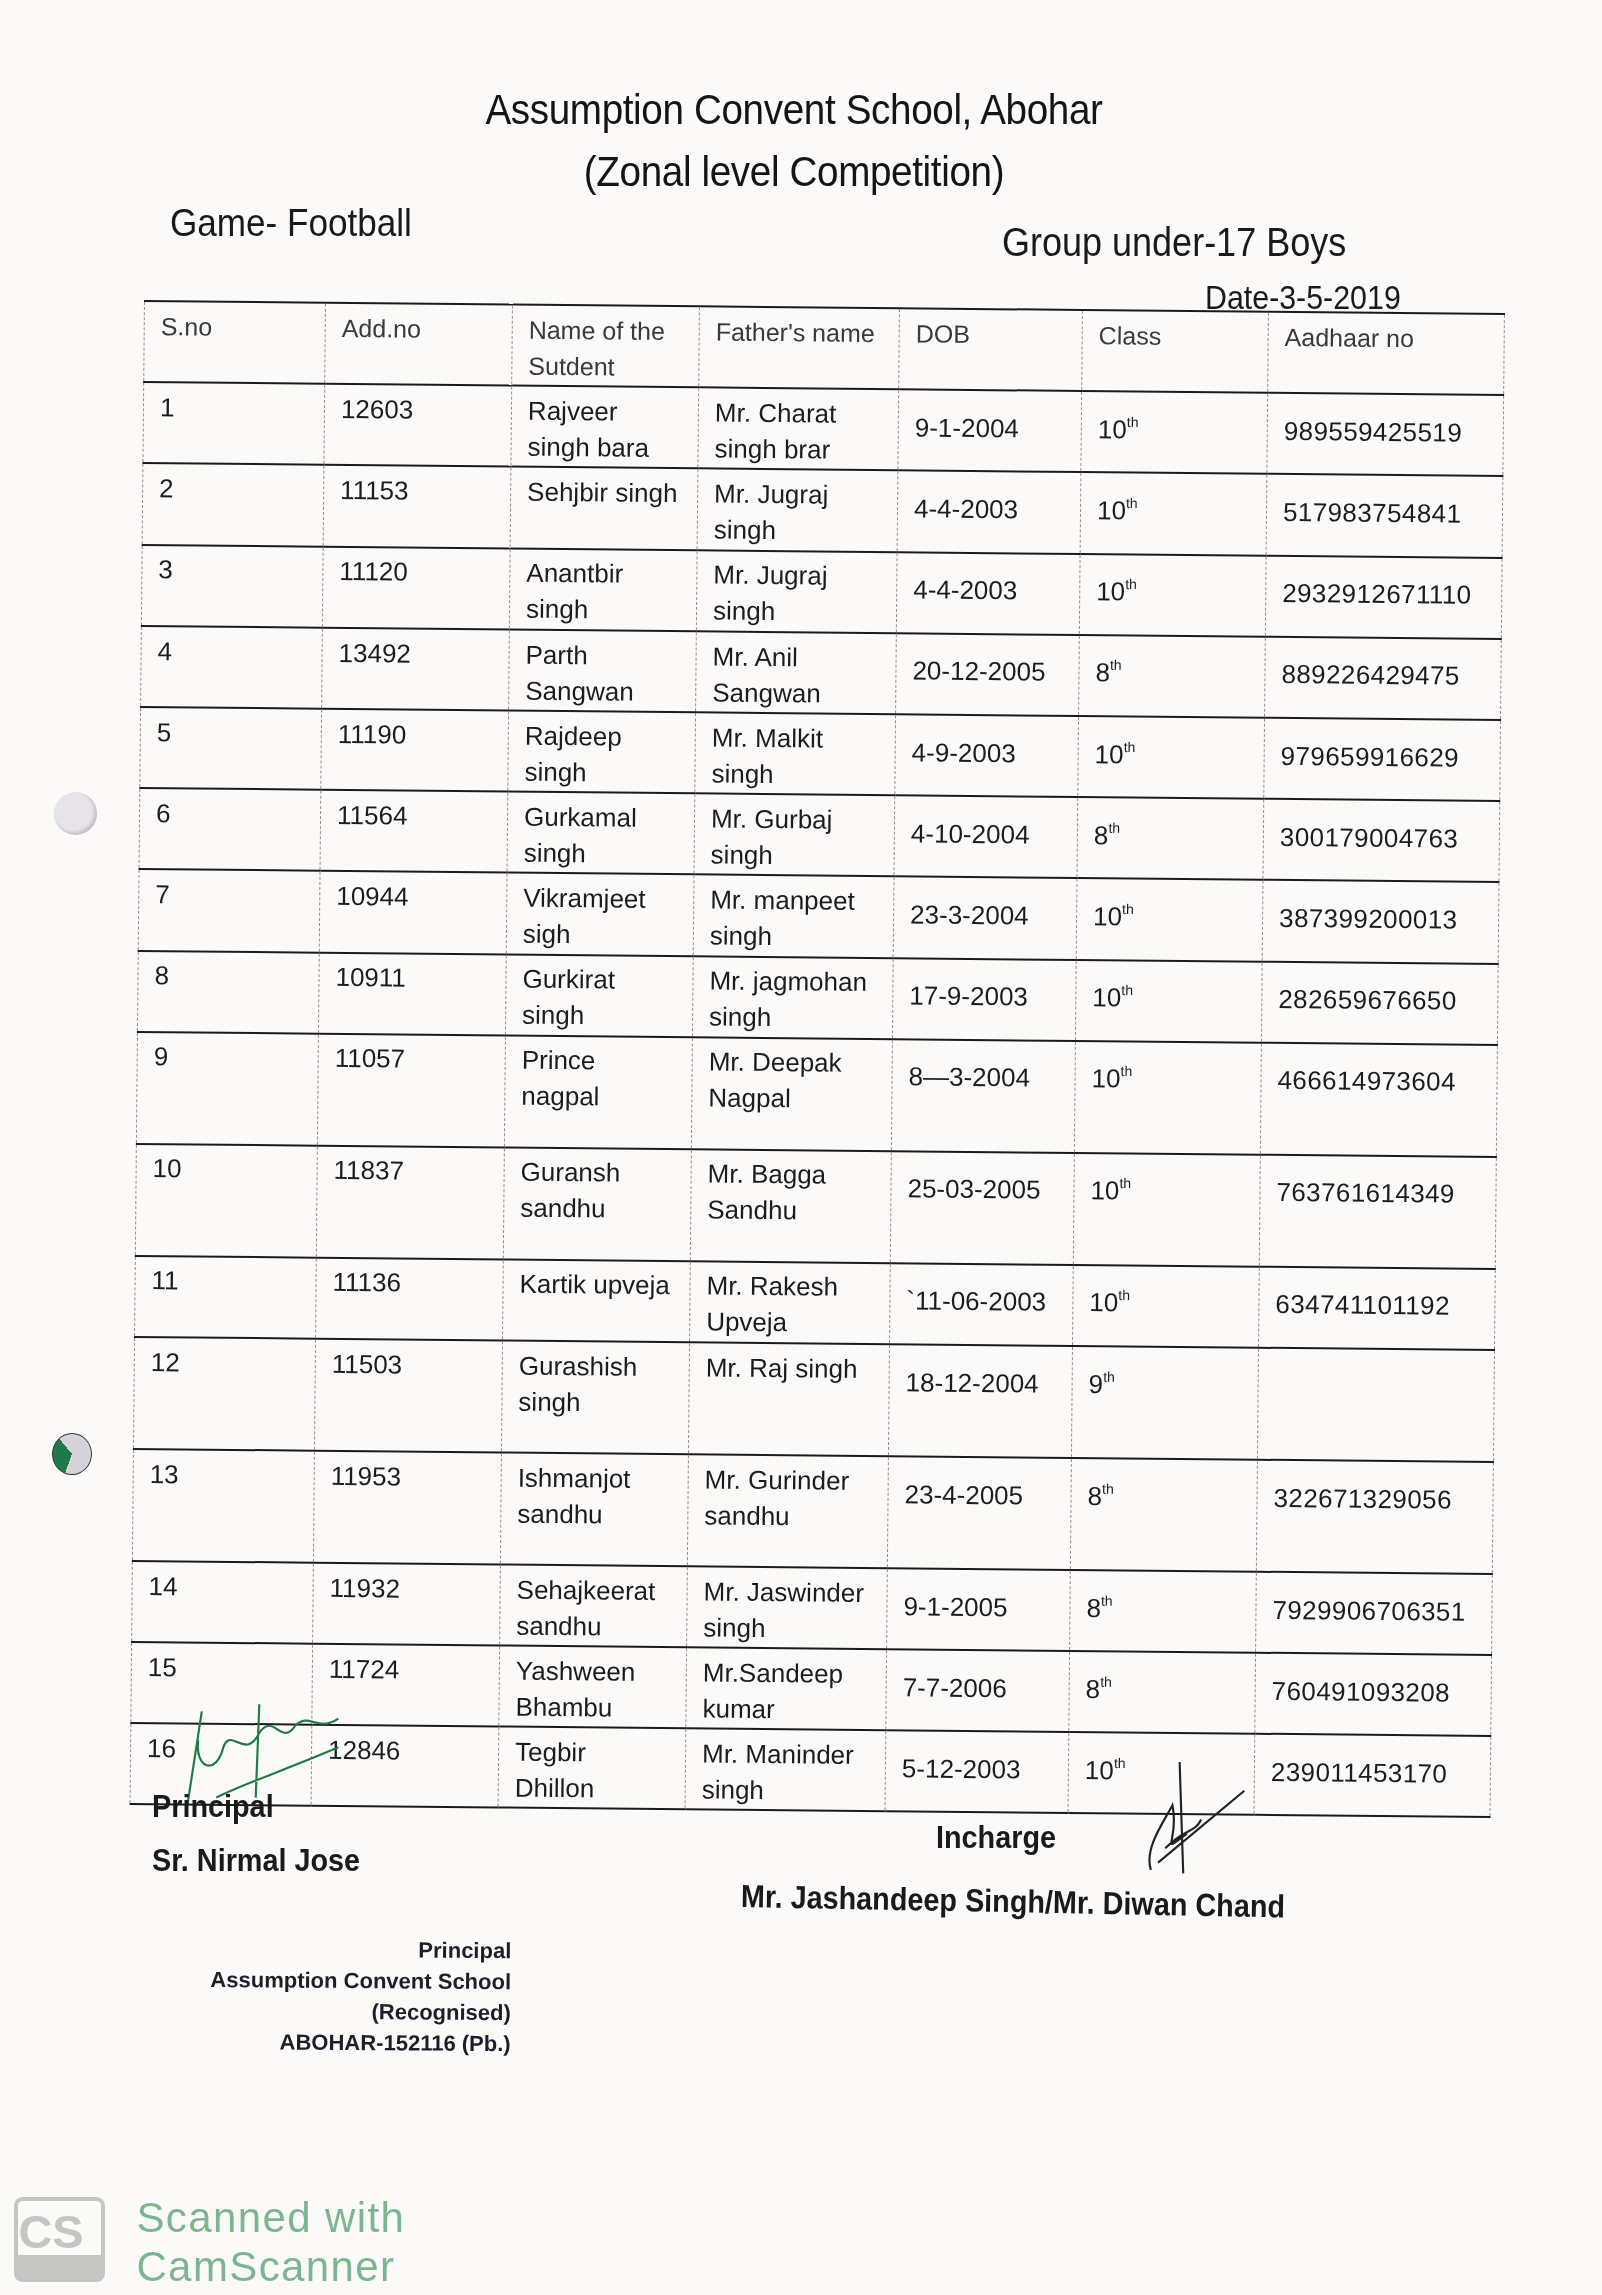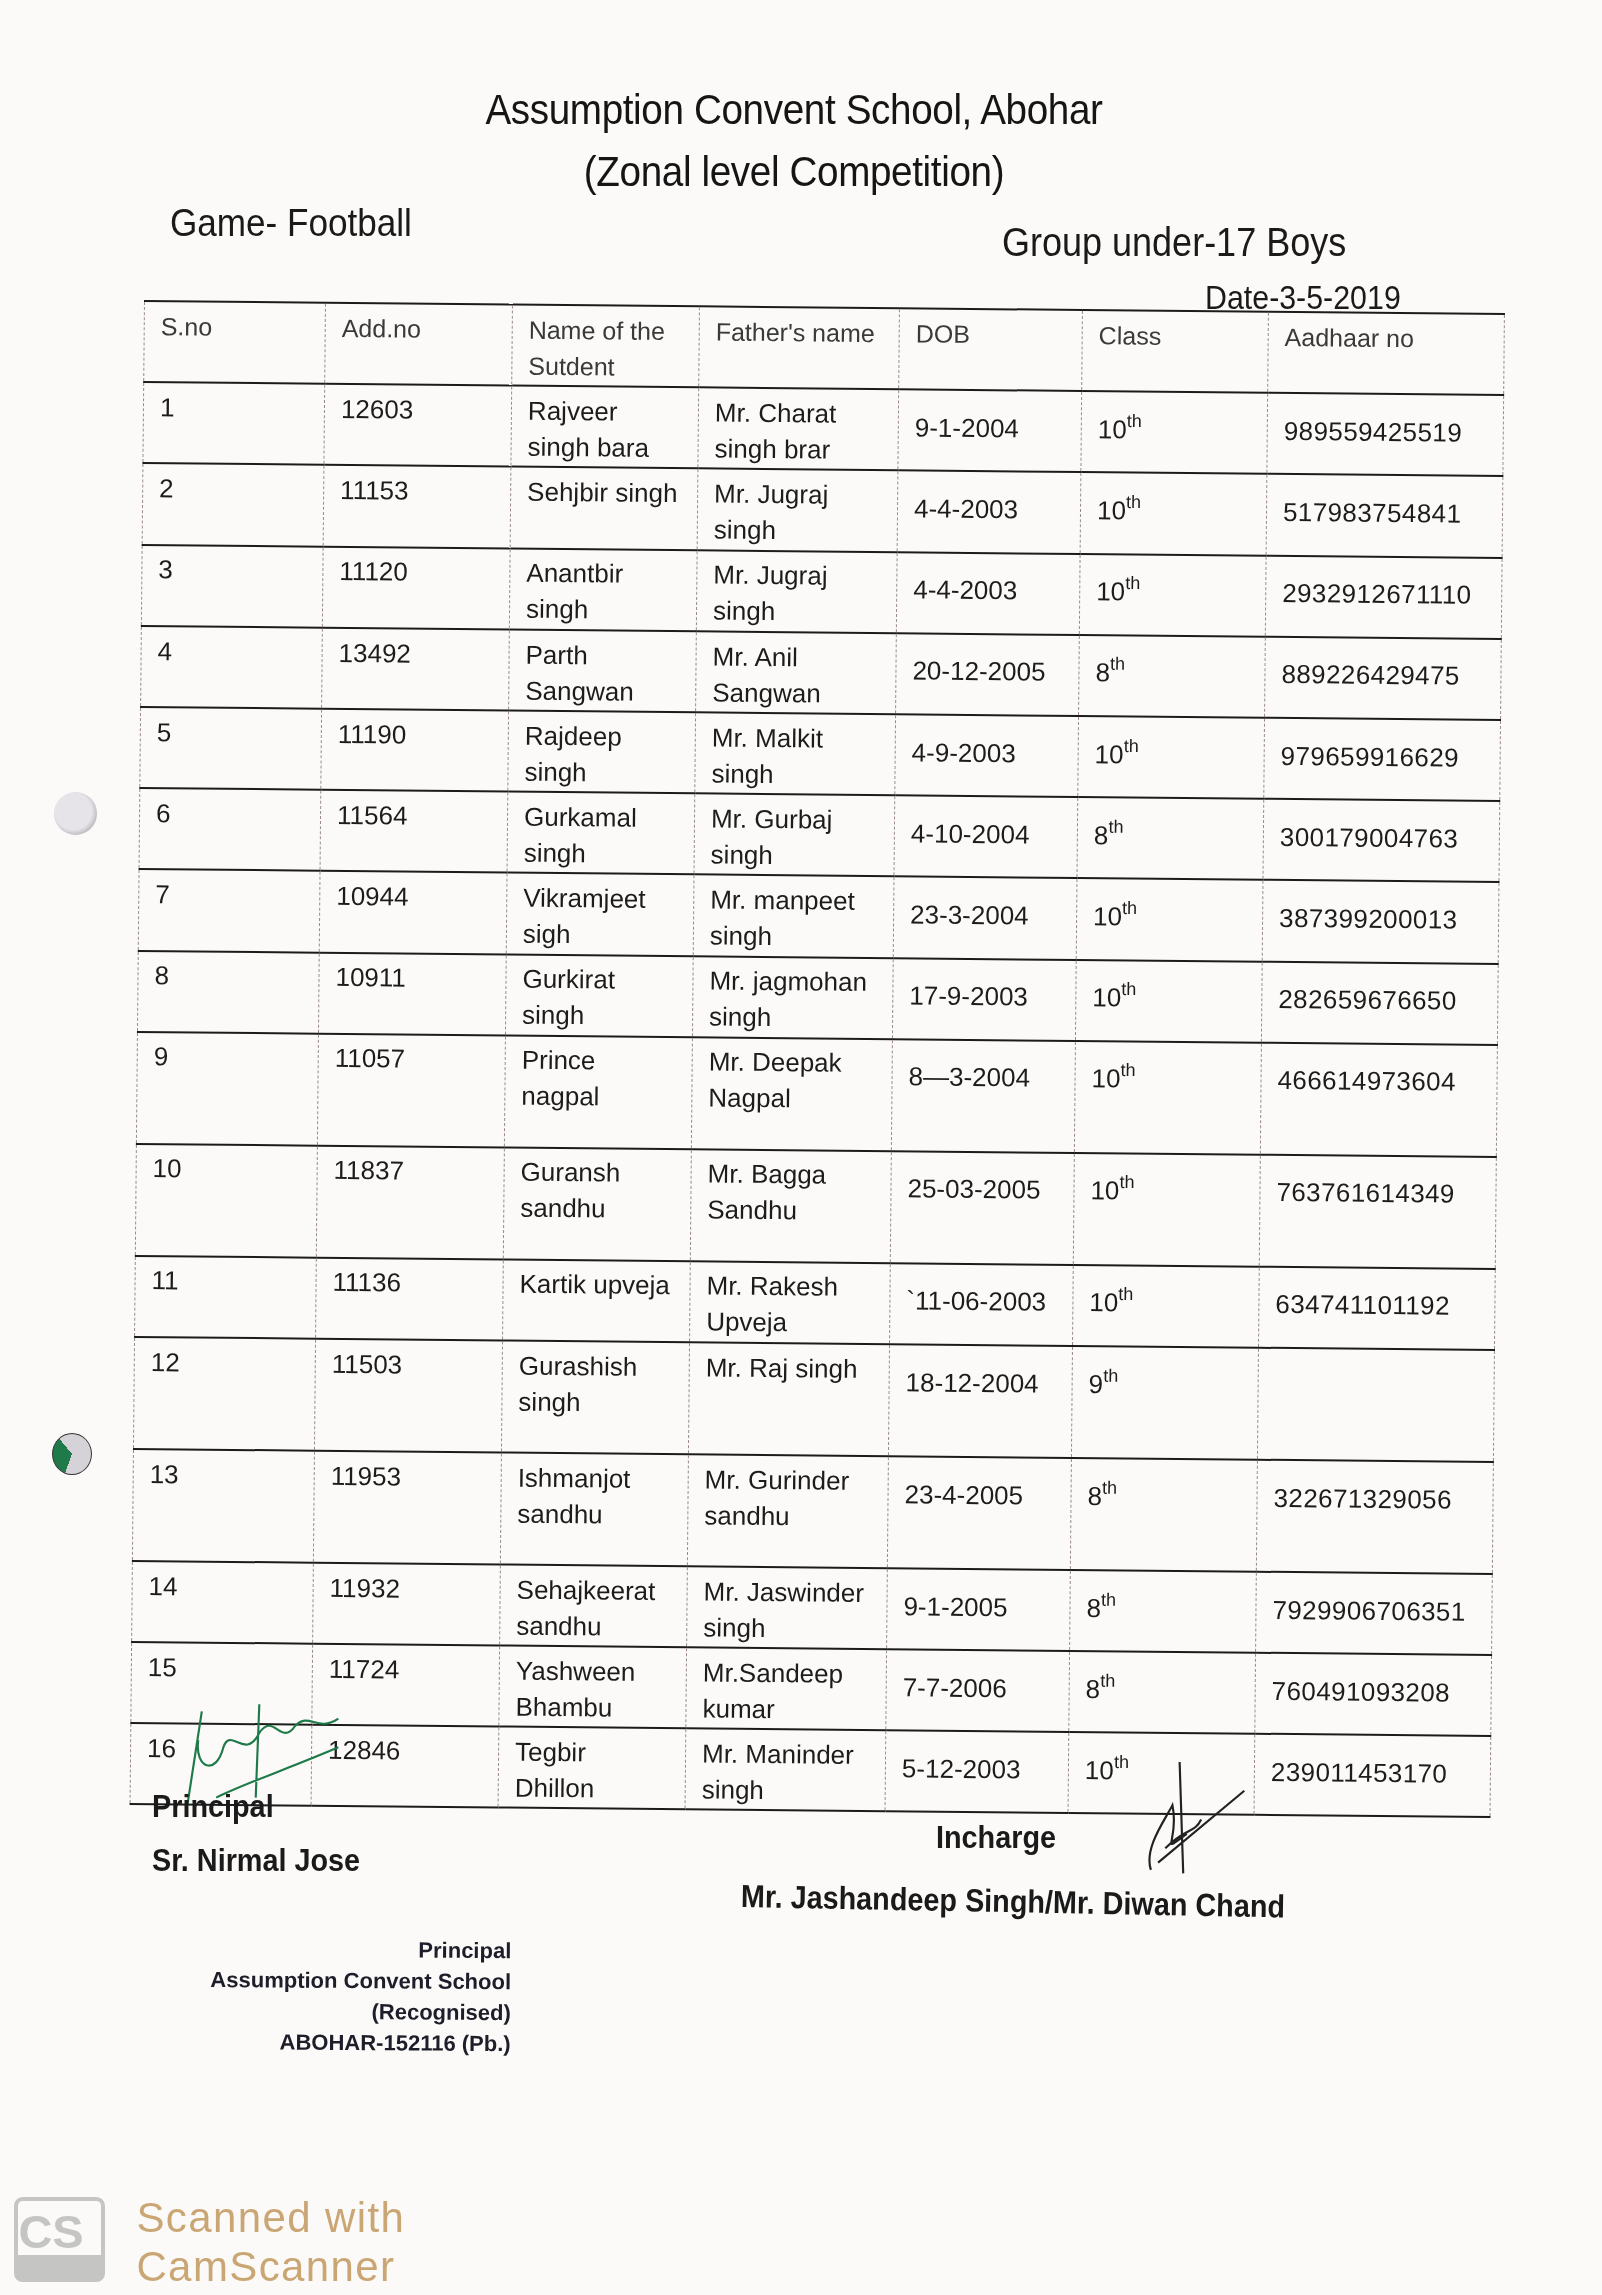--- a/index.html
+++ b/index.html
@@ -43,21 +43,21 @@
       font-size: 26px;
       line-height: 36px;
       padding: 5.8px 14.4px 1.4px 16px;
       color: #1c1c1c;
     }
     th { color: #3a3a3a; font-size: 25px; height: 75px; }
     td.dob, td.aadhaar, td.cls { padding-top: 18.7px; }
     td.aadhaar { padding-left: 16px; letter-spacing: 0.4px; }
     tr.r2 td { height: 75px; }
     tr.r3 td { height: 112px; }
-    sup { font-size: 18px; vertical-align: 11.5px; line-height: 0; }
+    sup { font-size: 14px; vertical-align: 11.5px; line-height: 0; }
 
     .sig-principal { position: absolute; left: 173px; top: 1690px; width: 187px; height: 115px; }
     .principal-label { position: absolute; left: 152px; top: 1781px; font-size: 32px; font-weight: bold; transform: scaleX(0.9); transform-origin: left; }
     .principal-name { position: absolute; left: 152px; top: 1835px; font-size: 32px; font-weight: bold; transform: scaleX(0.9); transform-origin: left; }
 
     .incharge-label { position: absolute; left: 936px; top: 1812px; font-size: 32px; font-weight: bold; transform: scaleX(0.9); transform-origin: left; }
     .incharge-names { position: absolute; left: 741px; top: 1871px; font-size: 32px; font-weight: bold; transform: scaleX(0.9) rotate(1deg); transform-origin: left; }
     .sig-incharge { position: absolute; left: 1122px; top: 1755px; width: 144px; height: 115px; }
 
     .stamp {
@@ -70,21 +70,21 @@
     .punch.p1 { left: 54px; top: 785px; width: 43px; height: 43px; background: radial-gradient(circle at 45% 45%, #e6e4e8 55%, #b9b6bb 75%, #555 100%); }
     .punch.p2 { left: 52px; top: 1426px; width: 40px; height: 42px; background: conic-gradient(from 200deg, #1f7a4a 0 120deg, #d6d3d8 120deg 360deg); border: 1.4px solid #333; }
 
     .watermark { position: absolute; left: 14.4px; top: 2186px; width: 431px; height: 101px; opacity: 0.55; }
     .cs-logo {
       position: absolute; left: 0; top: 4.3px; width: 91px; height: 85px;
       border: 4.3px solid #9a9a9a; border-radius: 8.6px;
       background: linear-gradient(#fbfaf8 0 70%, #9a9a9a 70% 100%);
       color: #9a9a9a; font-size: 47px; font-weight: bold; text-align: left; line-height: 62px;
     }
-    .cs-text { position: absolute; left: 122px; top: 0; font-size: 42px; line-height: 49px; color: #a16207; letter-spacing: 1.4px; }
+    .cs-text { position: absolute; left: 122px; top: 0; font-size: 42px; line-height: 49px; color: #15803d; letter-spacing: 1.4px; }
   </style>
 </head>
 <body>
 
 <div class="page">
 
   <div class="punch p1"></div>
   <div class="punch p2"></div>
 
   <div class="title t1">Assumption Convent School, Abohar</div>

